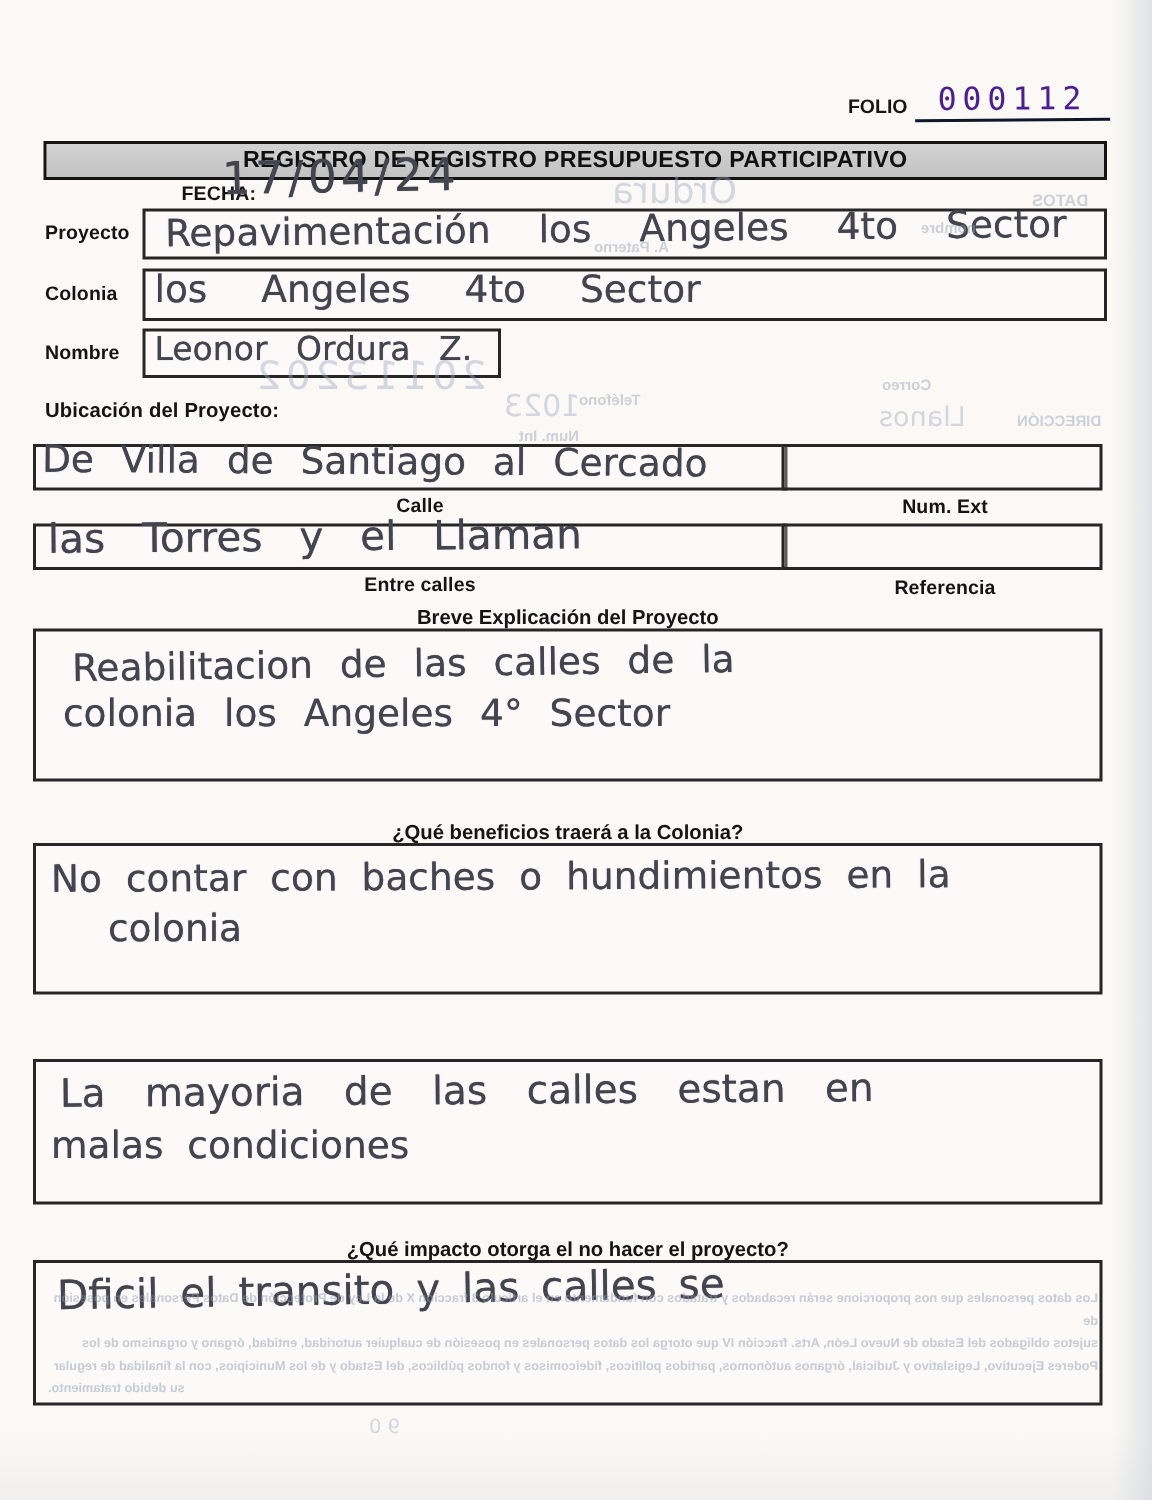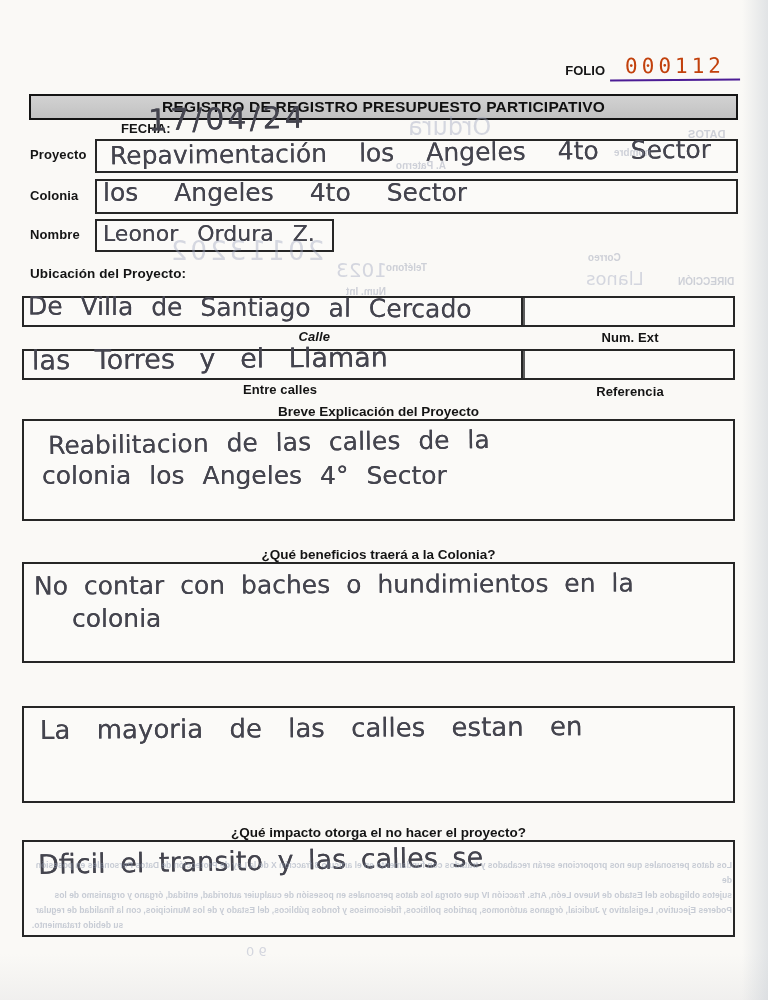--- a/index.html
+++ b/index.html
@@ -29,22 +29,22 @@
     font-weight:bold;font-size:13.5px;color:#141414;
   }
   .ghost{
     position:absolute;color:rgba(150,158,178,0.45);transform:scaleX(-1);
     white-space:nowrap;font-weight:bold;pointer-events:none;
   }
   .ghost-hw{font-family:"DejaVu Sans",sans-serif;font-weight:normal;color:rgba(160,168,190,0.42);}
   .folio{position:absolute;top:54px;right:28px;display:flex;align-items:flex-end;gap:5px;}
   .folio-label{font-weight:bold;font-size:13px;padding-bottom:3px;}
   .folio-line{
-    display:inline-block;border-bottom:2px solid #4c1d95;min-width:126px;text-align:center;
-    font-family:"DejaVu Sans Mono",monospace;font-size:21px;letter-spacing:4px;color:#c2410c;
+    display:inline-block;border-bottom:2px solid #0f172a;min-width:126px;text-align:center;
+    font-family:"DejaVu Sans Mono",monospace;font-size:21px;letter-spacing:4px;color:#4c1d95;
     padding:0 2px 1px 2px;transform:rotate(-0.4deg);
   }
   .header-bar{
     position:absolute;left:29px;top:94px;width:705px;height:22px;
     background:linear-gradient(#d2d2d2,#c2c2c2);
     border:2px solid #141414;display:flex;align-items:center;justify-content:center;
     font-weight:bold;font-size:15.5px;letter-spacing:0.2px;color:#101010;
   }
   .notice{
     position:absolute;left:32px;top:858px;width:700px;transform:scaleX(-1);
@@ -79,41 +79,42 @@
 
   <div class="lbl" style="left:30px;top:227px;">Nombre</div>
   <div class="box" style="left:95px;top:219px;width:235px;height:29px;"></div>
   <div class="hw" style="left:103px;top:221px;font-size:22px;word-spacing:12px;">Leonor Ordura Z.</div>
 
   <div class="lbl" style="left:30px;top:266px;font-size:13.5px;">Ubicación del Proyecto:</div>
 
   <div class="box" style="left:22px;top:296px;width:499px;height:27px;"></div>
   <div class="box" style="left:521px;top:296px;width:210px;height:27px;"></div>
   <div class="hw" style="left:28px;top:293px;font-size:25px;word-spacing:10px;transform:rotate(0.4deg);">De Villa de Santiago al Cercado</div>
-  <div class="lbl" style="left:230px;top:329px;width:100px;text-align:right;font-style:italic;">Calle</div>
+  <div class="lbl" style="left:230px;top:329px;width:100px;text-align:center;">Calle</div>
   <div class="lbl" style="left:580px;top:330px;width:100px;text-align:center;">Num. Ext</div>
 
   <div class="box" style="left:22px;top:349px;width:499px;height:27px;"></div>
   <div class="box" style="left:521px;top:349px;width:210px;height:27px;"></div>
   <div class="hw" style="left:32px;top:343px;font-size:27px;word-spacing:16px;transform:rotate(-0.5deg);">las Torres y el Llaman</div>
   <div class="lbl" style="left:230px;top:382px;width:100px;text-align:center;">Entre calles</div>
   <div class="lbl" style="left:580px;top:384px;width:100px;text-align:center;">Referencia</div>
 
   <div class="sec-title" style="top:404px;">Breve Explicación del Proyecto</div>
   <div class="box" style="left:22px;top:419px;width:709px;height:98px;"></div>
   <div class="hw" style="left:48px;top:428px;font-size:25px;word-spacing:10px;transform:rotate(-0.8deg);">Reabilitacion de las calles de la</div>
   <div class="hw" style="left:42px;top:461px;font-size:25px;word-spacing:10px;">colonia los Angeles 4° Sector</div>
 
   <div class="sec-title" style="top:547px;">¿Qué beneficios traerá a la Colonia?</div>
   <div class="box" style="left:22px;top:562px;width:709px;height:97px;"></div>
   <div class="hw" style="left:34px;top:570px;font-size:25px;word-spacing:8px;transform:rotate(-0.3deg);">No contar con baches o hundimientos en la</div>
   <div class="hw" style="left:72px;top:604px;font-size:25px;">colonia</div>
 
   <div class="box" style="left:22px;top:706px;width:709px;height:93px;"></div>
   <div class="hw" style="left:40px;top:713px;font-size:26px;word-spacing:18px;transform:rotate(-0.4deg);">La mayoria de las calles estan en</div>
+  <div class="hw" style="left:34px;top:749px;font-size:25px;word-spacing:8px;">malas condiciones</div>
 
   <div class="sec-title" style="top:825px;">¿Qué impacto otorga el no hacer el proyecto?</div>
   <div class="box" style="left:22px;top:840px;width:709px;height:93px;"></div>
   <div class="hw" style="left:38px;top:845px;font-size:27px;word-spacing:6px;transform:rotate(-1deg);">Dficil el transito y las calles se</div>
 
   <div class="ghost ghost-hw" style="left:408px;top:113px;font-size:24px;">Ordura</div>
   <div class="ghost" style="left:688px;top:128px;font-size:11px;">DATOS</div>
   <div class="ghost" style="left:614px;top:147px;font-size:10px;">nombre</div>
   <div class="ghost" style="left:396px;top:160px;font-size:10px;">A. Paterno</div>
   <div class="ghost ghost-hw" style="left:168px;top:236px;font-size:26px;letter-spacing:3px;">20113202</div>

